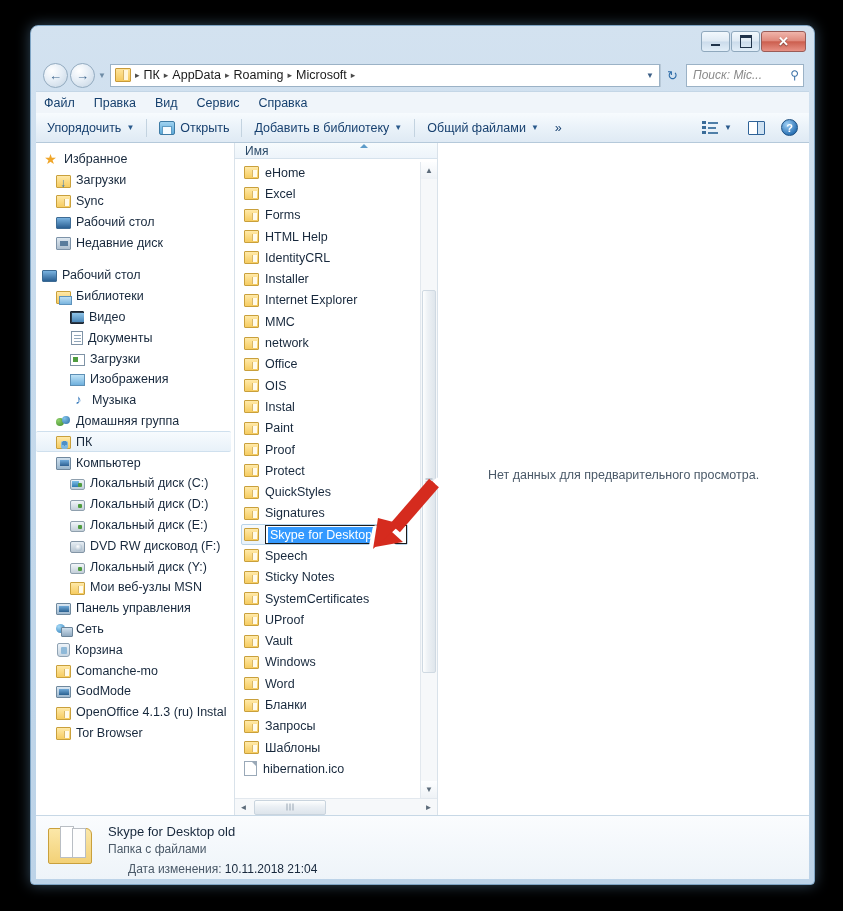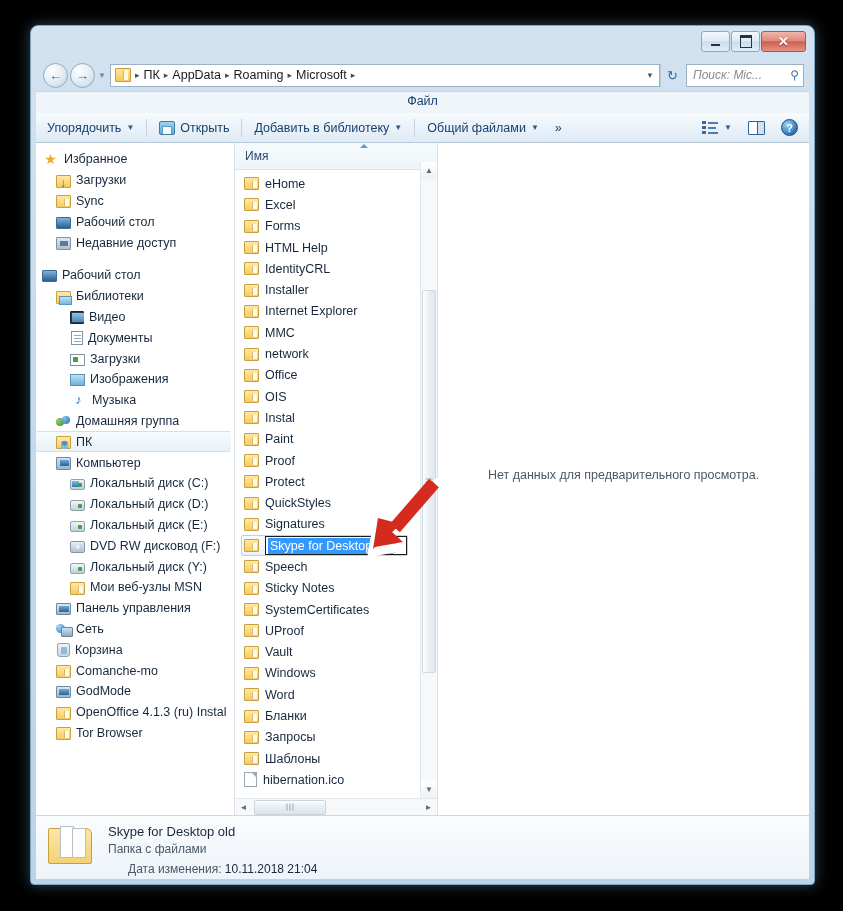--- a/index.html
+++ b/index.html
@@ -114,21 +114,21 @@
     padding:0 4px 0 6px;
   }
   .searchbox .mag { color:#3f74a8; font-style:normal; font-size:12px; }
 
   
   .menubar {
     position:absolute; left:1px; top:65px; right:1px; height:22px;
     background:#f0f5fa;
     border-top:1px solid #c4d6e6;
     display:flex; align-items:center;
-    gap:3px;flex-direction:column;
+    gap:3px;
   }
   .menuitem {
     font-size:12.5px; color:#16406e; padding:2px 8px;
   }
 
   
   .toolbar {
     position:absolute; left:1px; top:87px; right:1px; height:30px;
     background: linear-gradient(180deg,#f7fbfe 0%,#eaf2f9 50%,#dfeaf4 100%);
     border-bottom:1px solid #b5c9da;
@@ -258,21 +258,21 @@
   .d2 { padding-left:20px; }
   .d3 { padding-left:34px; }
 
   
   .listpane {
     width:203px; flex:none; position:relative;
     background:#fff; border-right:1px solid #d9e2ea;
     display:flex; flex-direction:column;
   }
   .colhdr {
-    height:27px; flex:none;
+    height:16px; flex:none;
     background: linear-gradient(180deg,#f7fbfd 0%,#edf4fa 100%);
     border-bottom:1px solid #d6e2ec;
     display:flex; align-items:center;
     font-size:12px; color:#2b4a68; padding-left:10px;
     position:relative;
   }
   .sortcaret {
     position:absolute; left:125px; top:1px;
     width:0;height:0;border-left:4px solid transparent;border-right:4px solid transparent;
     border-bottom:4px solid #5d9bc9;
@@ -520,21 +520,21 @@
       <div class="nav-item d2">
         <span class="nav-ico ic-folder"></span>
         <span class="nav-label">Sync</span>
       </div>
       <div class="nav-item d2">
         <span class="nav-ico ic-desk"></span>
         <span class="nav-label">Рабочий стол</span>
       </div>
       <div class="nav-item d2">
         <span class="nav-ico ic-recent"></span>
-        <span class="nav-label">Недавние доступ</span>
+        <span class="nav-label">Недавние диск</span>
       </div>
 
       <div class="nav-gap"></div>
 
       <div class="nav-item d1">
         <span class="nav-ico ic-desk"></span>
         <span class="nav-label">Рабочий стол</span>
       </div>
       <div class="nav-item d2">
         <span class="nav-ico ic-lib"></span>

